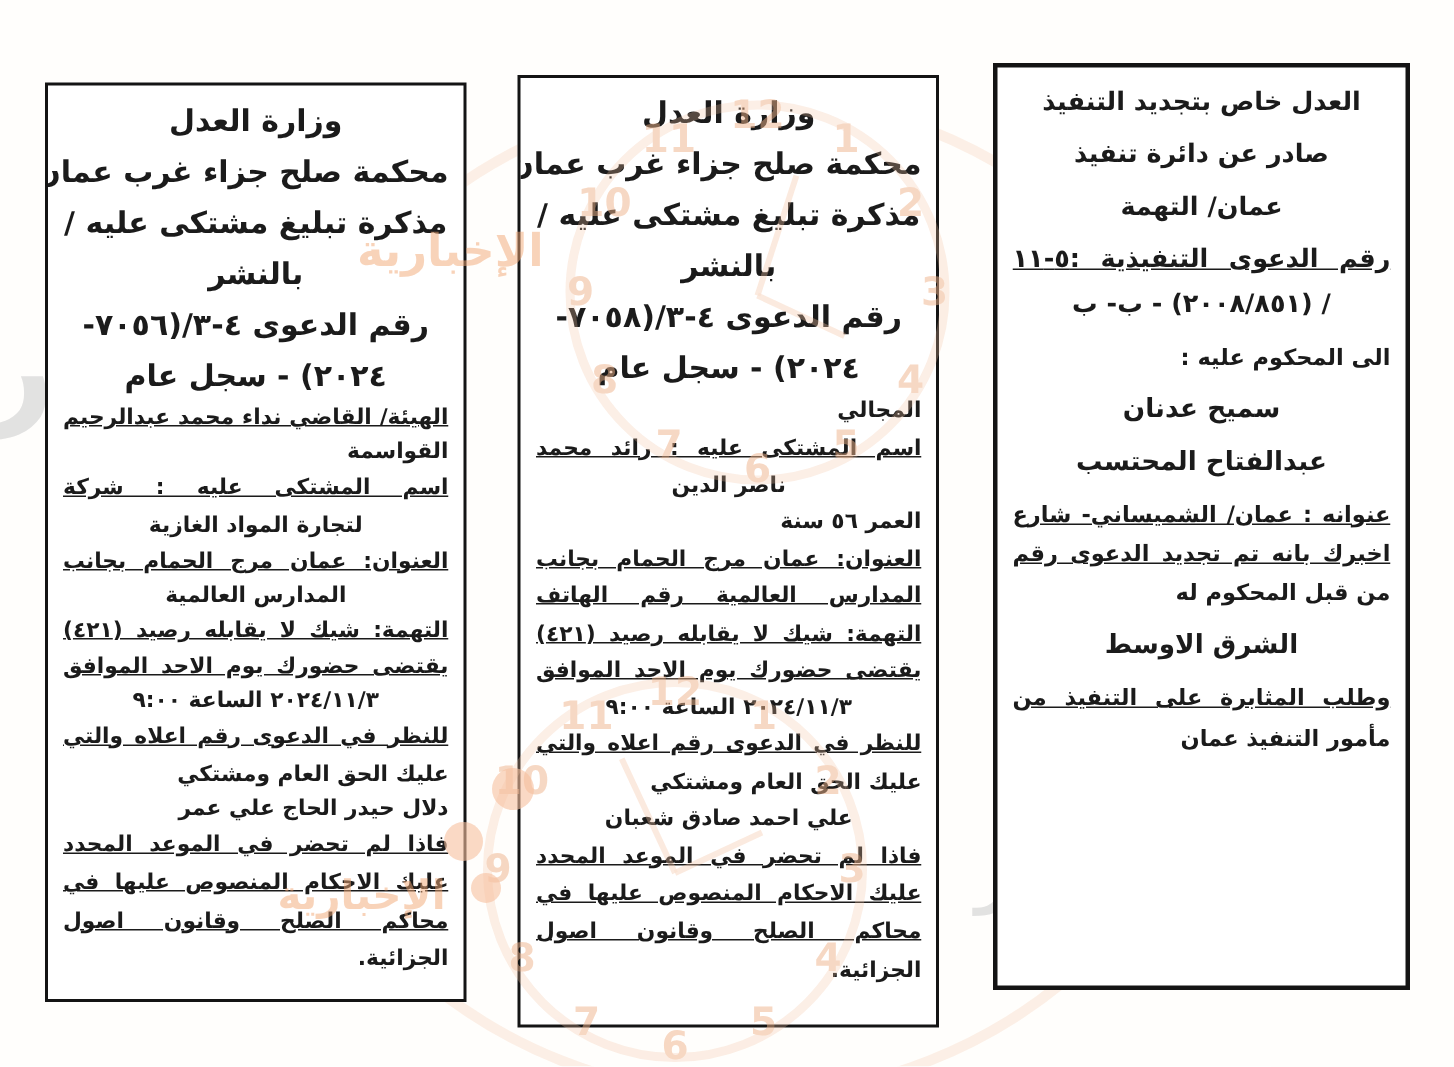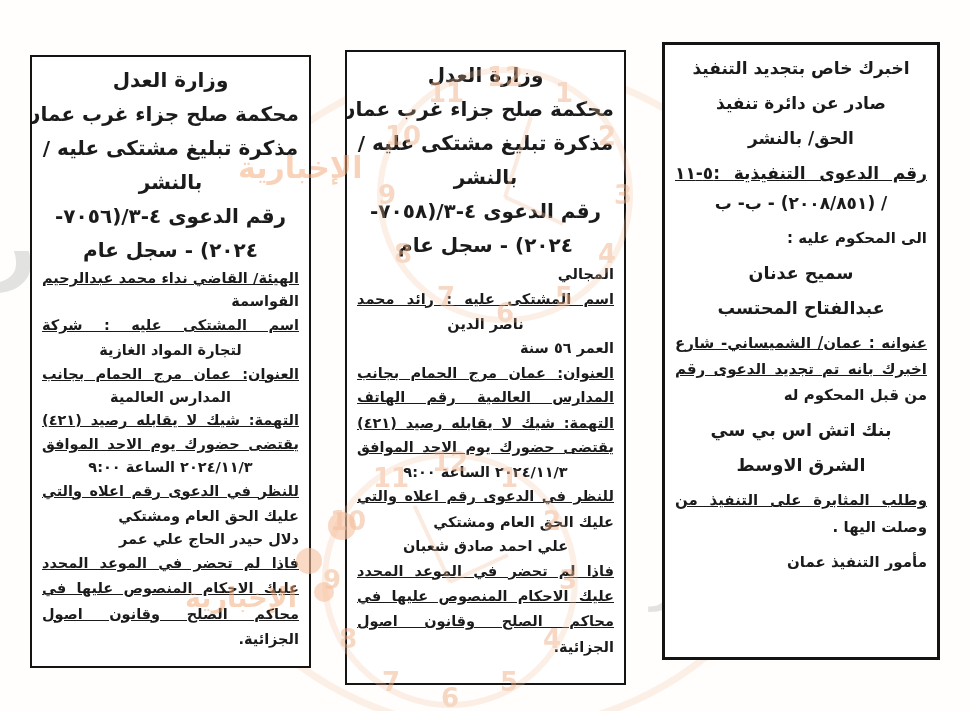--- a/index.html
+++ b/index.html
@@ -44,35 +44,33 @@
 
 <div id="canvas">
 
   <div class="wm" id="big-ring"></div>
 
   <div class="wm wm-gray" style="left:650px;top:560px;font-size:44px;">مدار</div>
   <div class="wm wm-gray" style="left:80px;top:612px;font-size:54px;">الساعة</div>
   <div class="wm wm-gray" style="left:-12px;top:195px;font-size:84px;">ر</div>
 
   <div class="box" id="box-right" dir="rtl">
-    <div class="ln c hd">اخبرك خاص بتجديد التنفيذ</div>
+    <div class="ln c hd">العدل خاص بتجديد التنفيذ</div>
     <div class="ln c hd">صادر عن دائرة تنفيذ</div>
-    <div class="ln c hd">الحق/ بالنشر</div>
+    <div class="ln c hd">عمان/ التهمة</div>
     <div class="ln j hd">رقم الدعوى التنفيذية :٥-١١</div>
     <div class="ln c hd">/ (٢٠٠٨/٨٥١) - ب- ب</div>
     <div class="ln r">الى المحكوم عليه :</div>
     <div class="ln c nm">سميح عدنان</div>
     <div class="ln c nm">عبدالفتاح المحتسب</div>
     <div class="ln j">عنوانه : عمان/ الشميساني- شارع</div>
     <div class="ln j">اخبرك بانه تم تجديد الدعوى رقم اعلاه</div>
     <div class="ln r">من قبل المحكوم له</div>
-    <div class="ln c nm">بنك اتش اس بي سي</div>
     <div class="ln c nm">الشرق الاوسط</div>
     <div class="ln j">وطلب المثابرة على التنفيذ من المرحلة التي</div>
-    <div class="ln r">وصلت اليها .</div>
     <div class="ln l">مأمور التنفيذ عمان</div>
   </div>
 
   <div class="box" id="box-middle" dir="rtl">
     <div class="ln c hd">وزارة العدل</div>
     <div class="ln c hd">محكمة صلح جزاء غرب عمان</div>
     <div class="ln c hd">مذكرة تبليغ مشتكى عليه /</div>
     <div class="ln c hd">بالنشر</div>
     <div class="ln c hd">رقم الدعوى  ٤-٣/(٧٠٥٨-</div>
     <div class="ln c hd">٢٠٢٤) - سجل عام</div>

